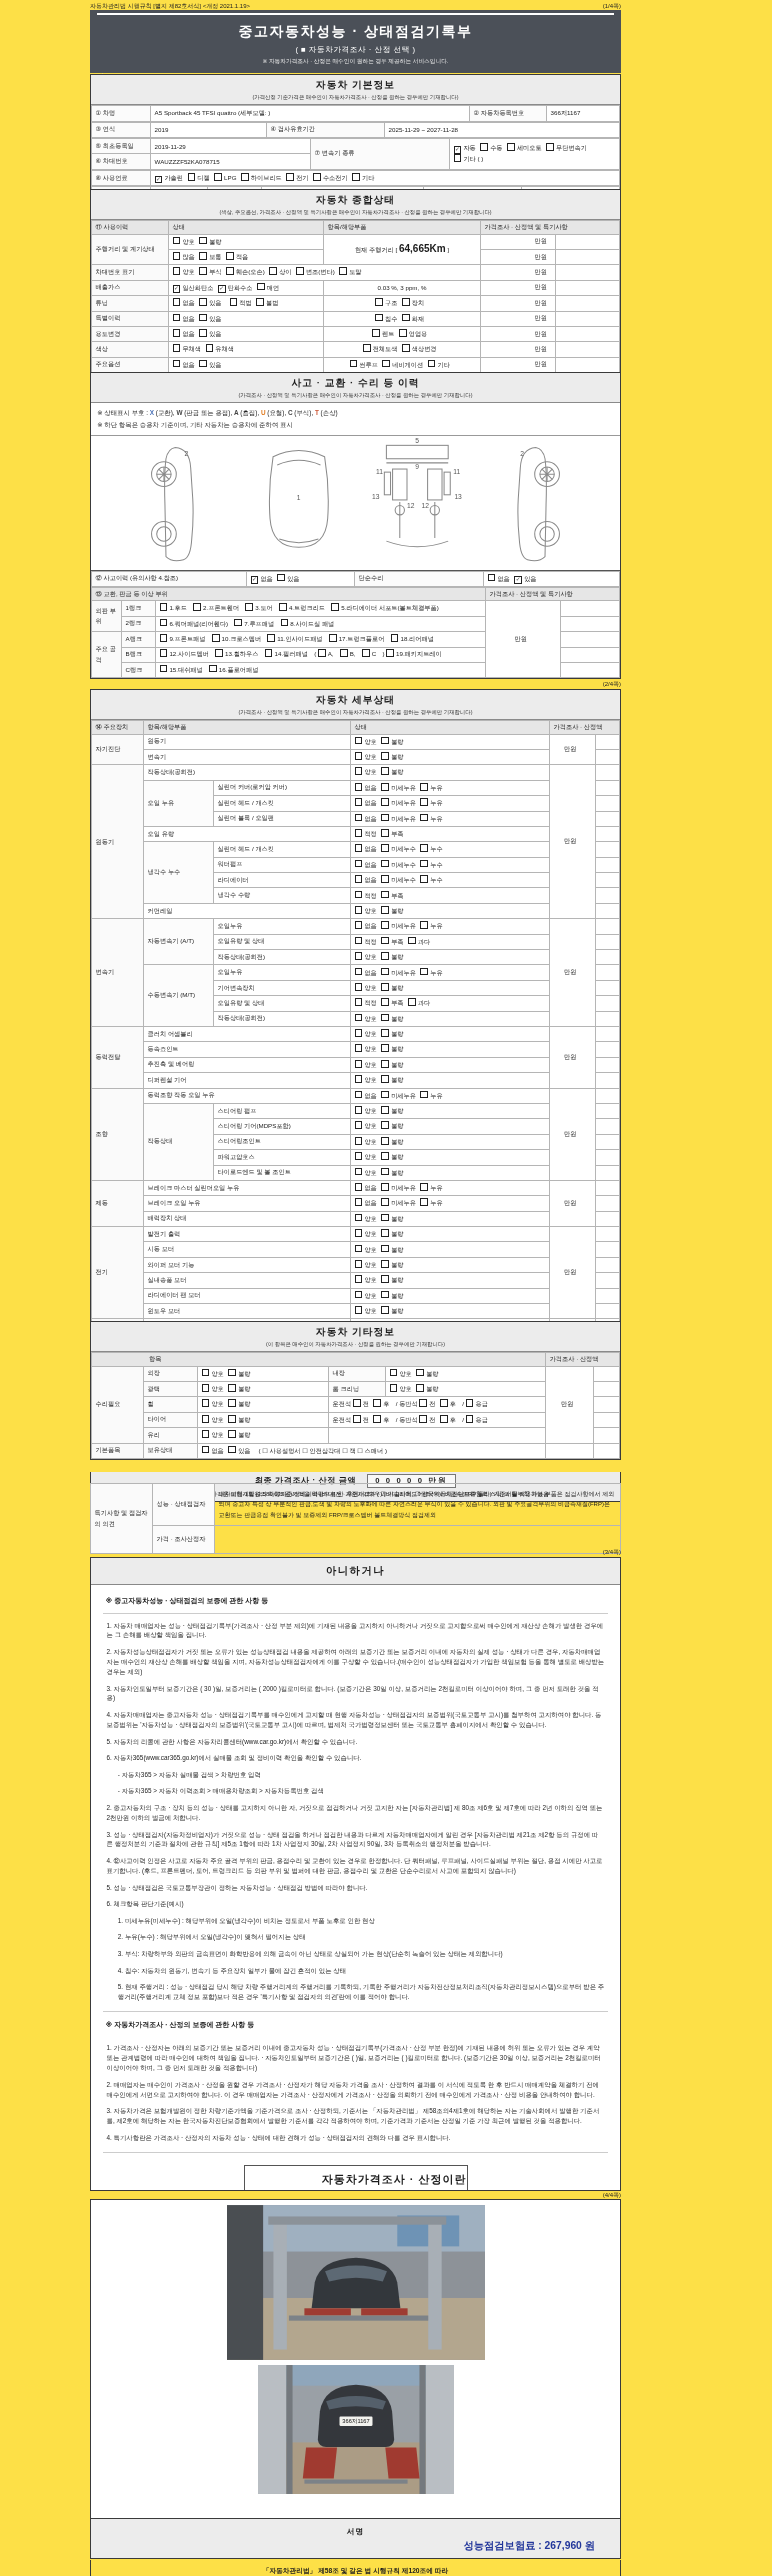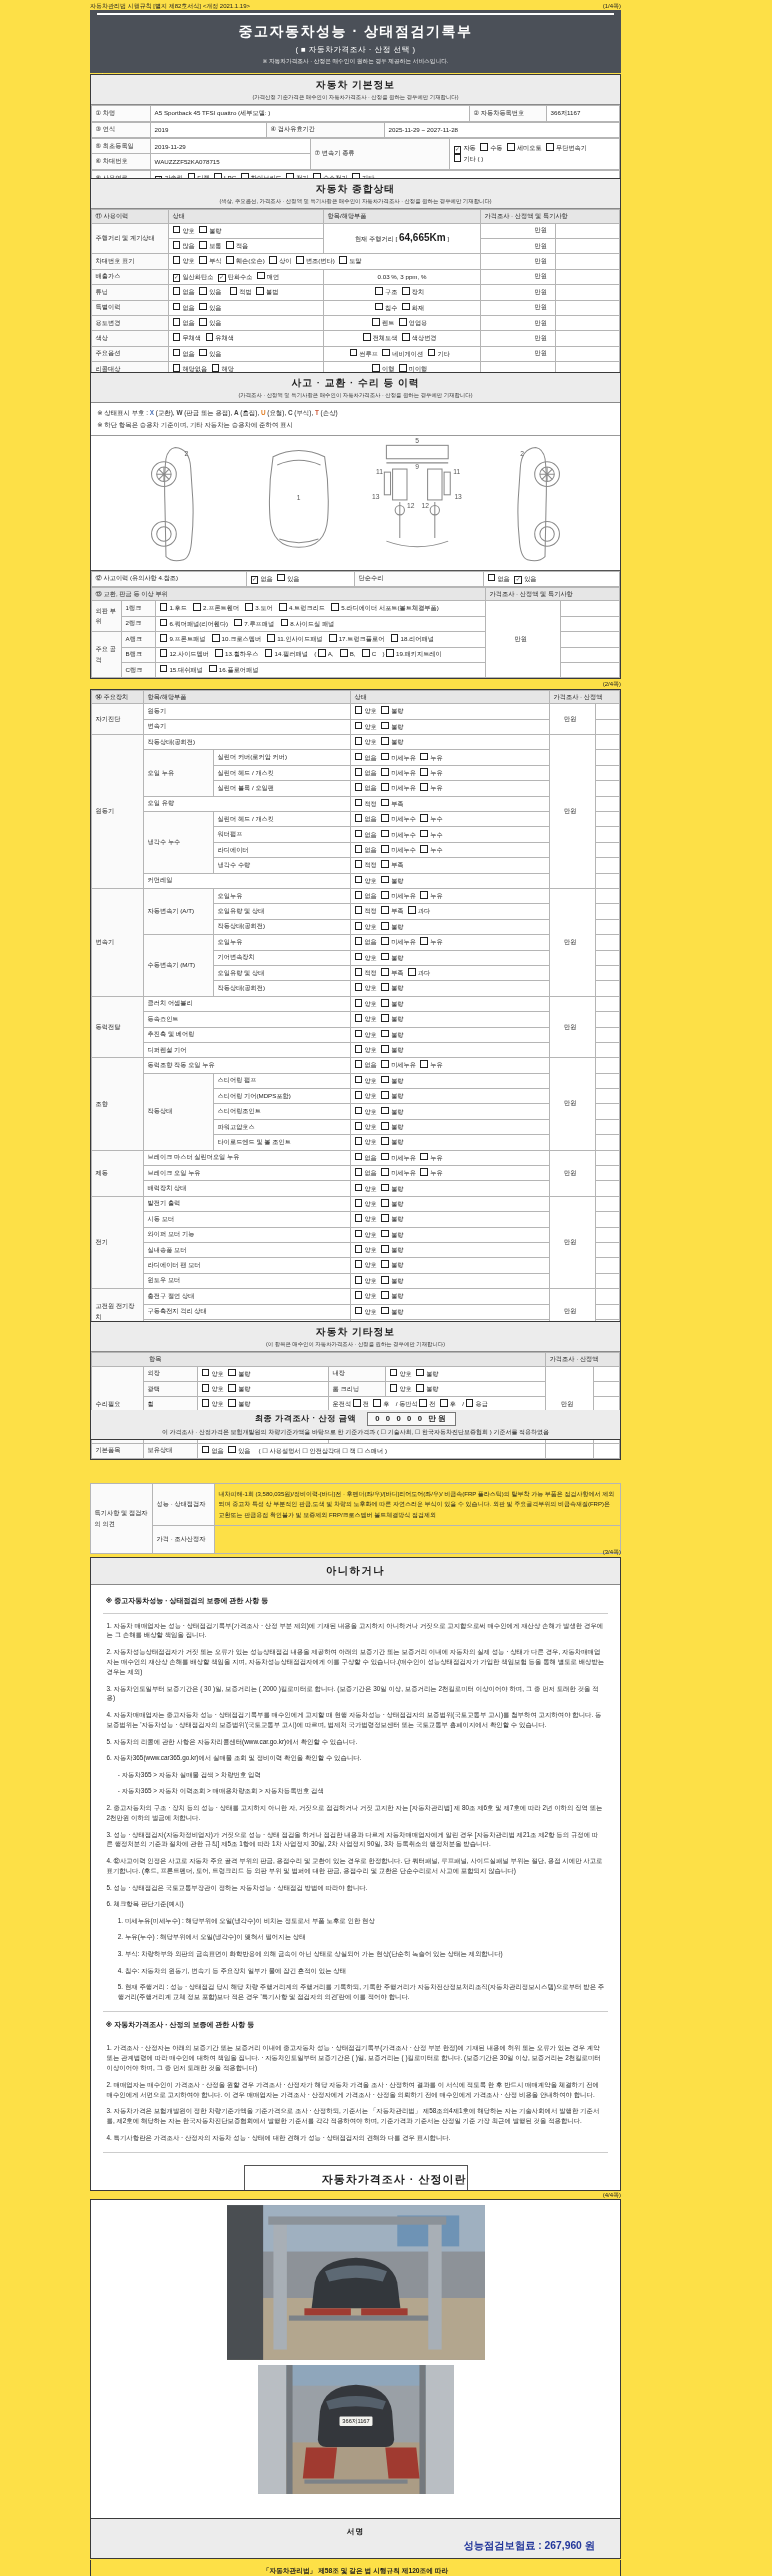--- a/index.html
+++ b/index.html
@@ -171,21 +171,21 @@
                 <td class="lbl">⑩ 보증유형</td>
  <td><span class="cb"><span class="bx"></span>자가보증</span><span class="cb"><span class="bx">✓</span>보험사보증</span><span style="font-size:5.4px;font-weight:bold">[신한EZ손해보험]</span></td>
  <td style="font-weight:bold">가격산정 기준가격</td>
                 <td style="letter-spacing:2.1px">0 0 0 0 0 만원</td>
               </tr>
 </tbody>
           </table>
         </div>
     </div>
 
-    <div class="abs secbox" style="top:178px">
+    <div class="abs secbox" style="top:189px">
       <div class="sechead">
         <div class="t">자동차 종합상태</div>
         <div class="n">(색상, 주요옵션, 가격조사 · 산정액 및 특기사항은 매수인이 자동차가격조사 · 산정을 원하는 경우에만 기재합니다)</div>
       </div>
       <div id="overall-table">
           <table>
             <colgroup>
               <col style="width:77px">
               <col style="width:155px">
               <col style="width:157px">
@@ -389,20 +389,24 @@
                 <td class="xtra"></td>
               </tr>
             </tbody>
           </table>
         </div>
     </div>
 
     <div class="abs marker" style="top:680px">(2/4쪽)</div>
 
     <div class="abs secbox" style="top:689px">
+      <div class="sechead">
+        <div class="t">자동차 세부상태</div>
+        <div class="n">(가격조사 · 산정액 및 특기사항은 매수인이 자동차가격조사 · 산정을 원하는 경우에만 기재합니다)</div>
+      </div>
       <div id="detail-table">
           <table>
             <colgroup>
               <col style="width:52px">
               <col style="width:70px">
               <col style="width:137px">
               <col style="width:199px">
               <col style="width:46px">
               <col>
             </colgroup>
@@ -711,21 +715,21 @@
                 <td class="lbl">보유상태</td>
     <td colspan="3"><span class="cb"><span class="bx"></span>없음</span><span class="cb"><span class="bx"></span>있음</span>&nbsp;&nbsp;<span>( ☐ 사용설명서  ☐ 안전삼각대  ☐ 잭  ☐ 스패너 )</span></td>
     <td></td>
                 <td class="xtra"></td>
               </tr>
             </tbody>
           </table>
         </div>
     </div>
 
-    <div class="abs finalstrip" style="top:1410px">
+    <div class="abs finalstrip" style="top:1472px">
       <div class="row1">
         <span>최종 가격조사 · 산정 금액</span>
         <span class="amountbox"><span>0  0  0  0  0</span> <span>만원</span></span>
       </div>
       <div class="row2">이 가격조사 · 산정가격은 보험개발원의 차량기준가액을 바탕으로 한 기준가격과 ( ☐ 기술사회, ☐ 한국자동차진단보증협회 ) 기준서를 적용하였음</div>
     </div>
 
     <div class="abs" style="top:1483px">
       <table style="border:1px solid #3a3a3a">
         <colgroup>

